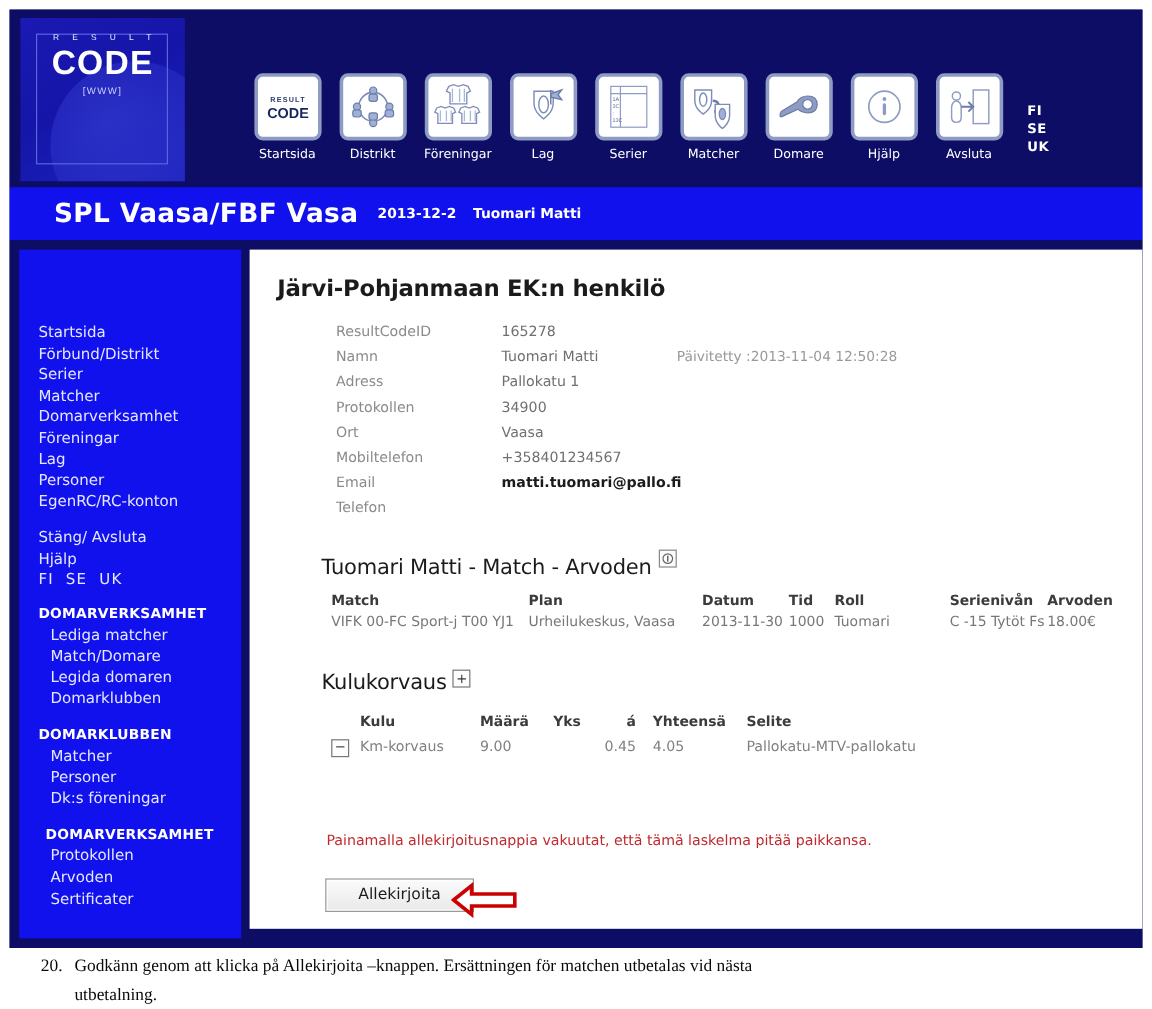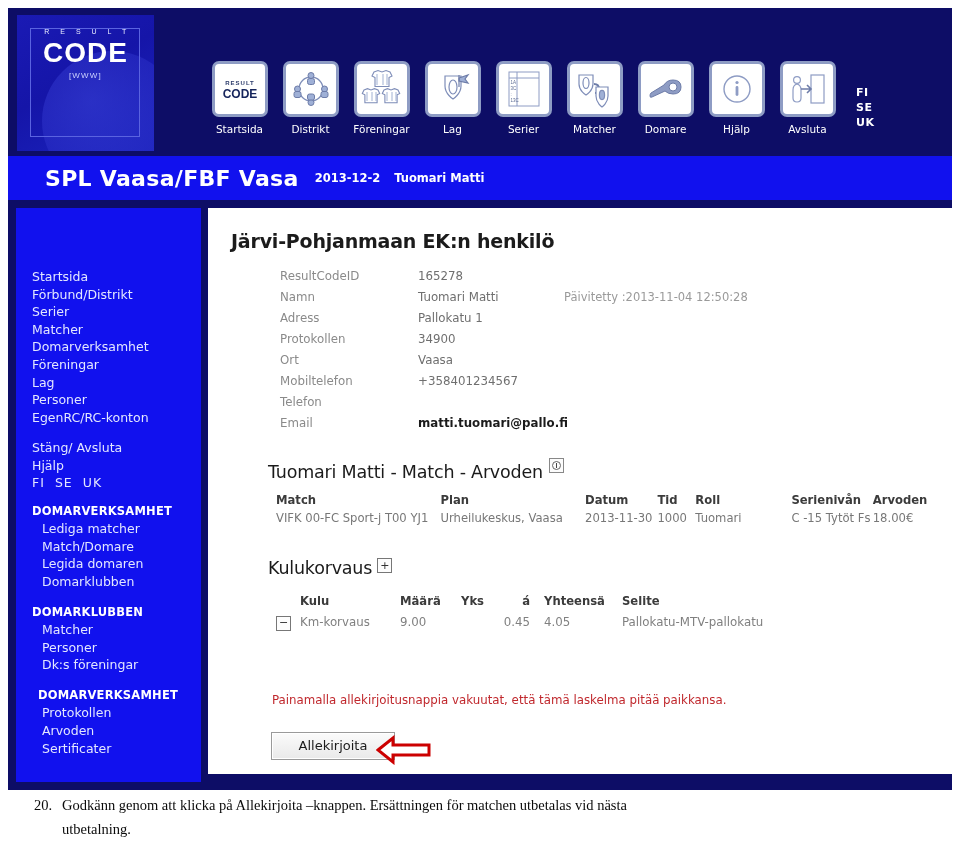--- a/index.html
+++ b/index.html
@@ -714,26 +714,26 @@
           </div>
           <div class="detail-row">
             <div class="detail-label">Ort</div>
             <div class="detail-value">Vaasa</div>
           </div>
           <div class="detail-row">
             <div class="detail-label">Mobiltelefon</div>
             <div class="detail-value">+358401234567</div>
           </div>
           <div class="detail-row">
+            <div class="detail-label">Email</div>
+            <div class="detail-value strong">matti.tuomari@pallo.fi</div>
+          </div>
+          <div class="detail-row">
             <div class="detail-label">Telefon</div>
             <div class="detail-value"></div>
-          </div>
-          <div class="detail-row">
-            <div class="detail-label">Email</div>
-            <div class="detail-value strong">matti.tuomari@pallo.fi</div>
           </div>
         </div>
 
         <div class="section-title" id="match-section-title"><span>Tuomari Matti - Match - Arvoden</span><span class="info-circle"></span></div>
 
         <div class="match-table">
           <div class="match-head">
             <div class="c-match">Match</div>
             <div class="c-plan">Plan</div>
             <div class="c-datum">Datum</div>

